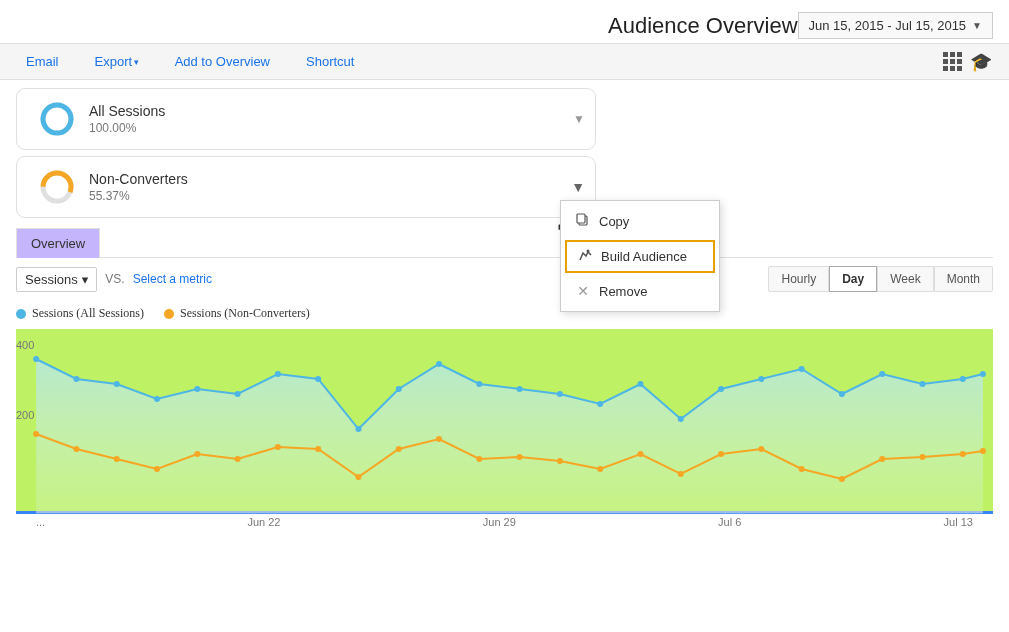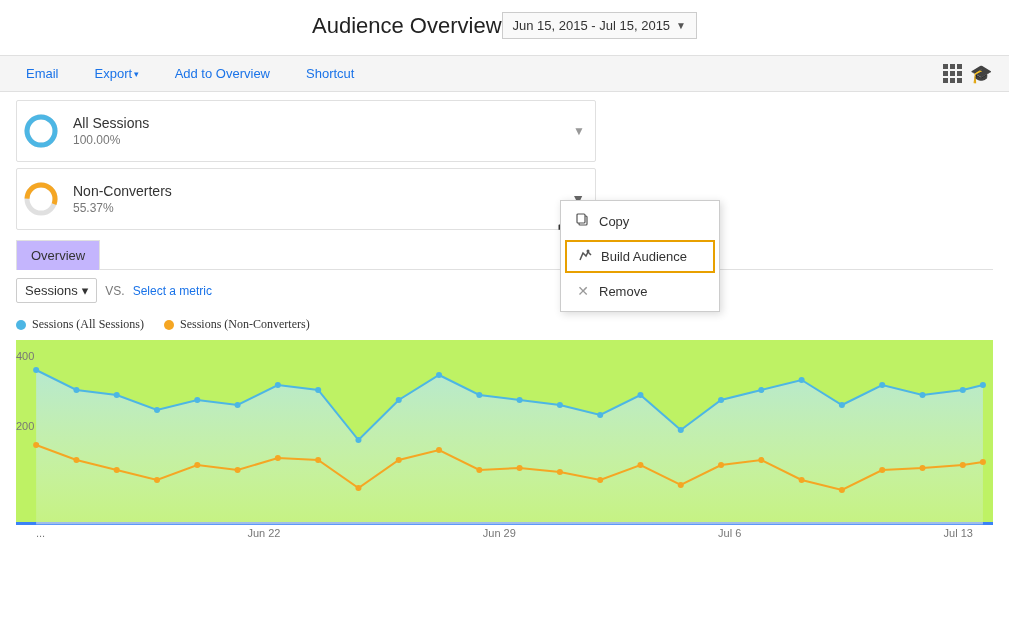--- a/index.html
+++ b/index.html
@@ -1,36 +1,36 @@
 <!DOCTYPE html>
 <html><head>
   <meta charset="utf-8">
   <style>
     * { box-sizing: border-box; margin: 0; padding: 0; }
     body { font-family: Arial, sans-serif; font-size: 13px; background: #fff; color: #333; width: 1009px; height: 632px; overflow: hidden; }
 
     
-    .header { display: flex; align-items: center; justify-content: center; padding: 12px 16px 16px; border-bottom: 1px solid #e0e0e0; }
+    .header { display: flex; align-items: center; justify-content: flex-end; padding: 12px 16px 4px; border-bottom: 1px solid #e0e0e0; }
     .page-title { font-size: 22px; font-weight: normal; color: #222; }
     .date-range { display: flex; align-items: center; gap: 6px; border: 1px solid #ccc; padding: 5px 10px; border-radius: 0; cursor: pointer; font-size: 13px; color: #333; background: #f9f9f9; }
     .date-range-arrow { color: #555; font-size: 10px; }
 
     
     .toolbar { display: flex; align-items: center; padding: 6px 16px; border-bottom: 1px solid #e0e0e0; background: #f5f5f5; gap: 16px; }
     .toolbar-item { padding: 4px 10px; font-size: 13px; color: #1a73e8; cursor: pointer; text-decoration: none; }
     .toolbar-right { margin-left: auto; display: flex; align-items: center; gap: 8px; }
     .grid-icon { width: 20px; height: 20px; display: grid; grid-template-columns: 1fr 1fr 1fr; gap: 2px; cursor: pointer; }
     .grid-icon span { background: #555; display: block; width: 5px; height: 5px; }
     .hat-icon { font-size: 18px; color: #555; cursor: pointer; }
     .export-btn { display: flex; align-items: center; gap: 2px; }
     .export-arrow { font-size: 9px; }
 
     
     .segments { padding: 0 16px; margin-top: 8px; }
-    .segment-card { border: 1px solid #e0e0e0; border-radius: 2px; padding: 10px 4px; margin-bottom: 6px; display: flex; align-items: center; gap: 12px; background: #fff; position: relative; width: 580px; }
+    .segment-card { border: 1px solid #e0e0e0; border-radius: 9px; padding: 10px 20px; margin-bottom: 6px; display: flex; align-items: center; gap: 12px; background: #fff; position: relative; width: 580px; }
     .segment-info { flex: 1; }
     .segment-name { font-size: 14px; color: #333; font-weight: 500; }
     .segment-pct { font-size: 12px; color: #777; margin-top: 2px; }
     .segment-chevron { position: absolute; right: 10px; top: 50%; transform: translateY(-50%); color: #999; font-size: 12px; cursor: pointer; }
 
     
     .donut-svg { width: 40px; height: 40px; }
     .context-menu { position: absolute; top: 200px; left: 560px; background: #fff; border: 1px solid #ccc; box-shadow: 2px 2px 8px rgba(0,0,0,0.15); z-index: 100; min-width: 160px; padding: 4px 0; }
     .context-menu-item { display: flex; align-items: center; gap: 8px; padding: 8px 14px; cursor: pointer; font-size: 13px; color: #333; }
     .context-menu-item.highlighted { border: 2px solid #e8a000; margin: 2px 4px; padding: 6px 10px; }
@@ -172,20 +172,26 @@
   </div>
 
   <div class="chart-controls">
     <div class="metric-selector">
       <div class="metric-dropdown">
         <span>Sessions</span>
         <span>▾</span>
       </div>
       <span class="vs-text">VS.</span>
       <span class="select-metric">Select a metric</span>
+    </div>
+    <div class="time-buttons">
+      <button class="time-btn">Hourly</button>
+      <button class="time-btn active">Day</button>
+      <button class="time-btn">Week</button>
+      <button class="time-btn">Month</button>
     </div>
   </div>
 
   <div class="chart-legend">
     <div class="legend-item">
       <div class="legend-dot" style="background:#4db6e4;"></div>
       <span>Sessions (All Sessions)</span>
     </div>
     <div class="legend-item">
       <div class="legend-dot" style="background:#f5a623;"></div>

